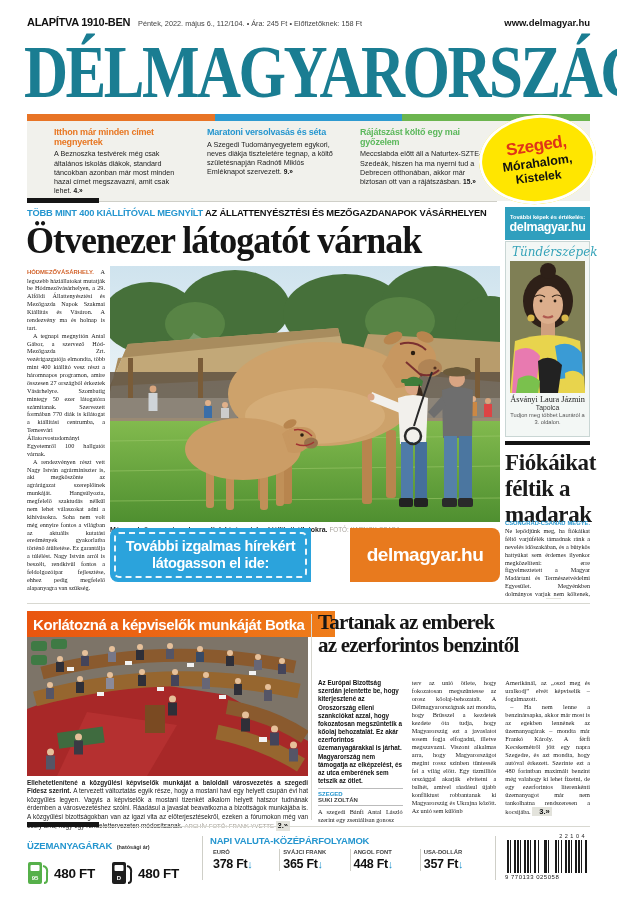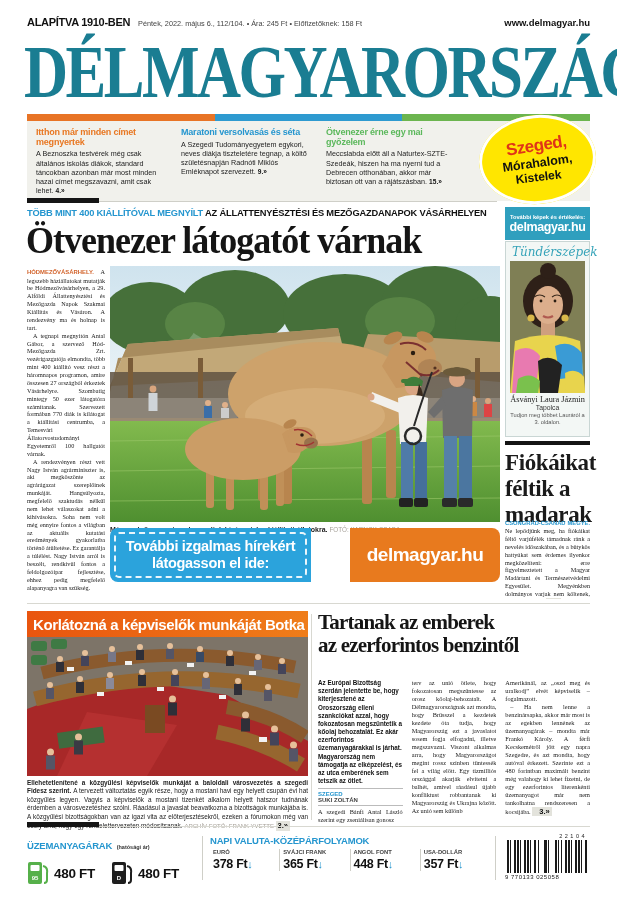--- a/index.html
+++ b/index.html
@@ -16,21 +16,21 @@
   .masthead{position:absolute;left:24px;top:36px;width:566px;text-align:center;
     font-family:"Liberation Serif",serif;font-weight:bold;font-size:61px;letter-spacing:-2.5px;
     color:#1a7d92;line-height:1;transform:scale(1,1.2);transform-origin:center top;white-space:nowrap;}
 
   .stripe{position:absolute;left:27px;top:114px;width:563px;height:7px;display:flex;}
   .stripe span{flex:1;}
   .st1{background:#e87426;}.st2{background:#2e9ad0;}.st3{background:#6cb54f;}
 
   
   .teasers{position:absolute;left:27px;top:121px;width:563px;height:80px;background:#f1f1ec;
-    display:flex;gap:12px;padding:7px 9px;box-sizing:border-box;}
+    display:flex;gap:20px;padding:7px 27px;box-sizing:border-box;}
   .teaser{width:133px;}
   .teaser-title{font-size:9px;font-weight:bold;line-height:1.08;margin-bottom:2px;letter-spacing:-0.2px;}
   .tc1{color:#e87722;}.tc2{color:#2596cf;}.tc3{color:#5cb85c;}
   .teaser-body{font-size:7.2px;line-height:1.26;color:#222;text-align:left;}
   .pref{font-weight:bold;font-size:6.6px;color:#111;}
 
   
   .badge{position:absolute;left:479px;top:115px;width:117px;height:89px;background:#ffe600;
     border-radius:50%;transform:rotate(-5deg);display:flex;flex-direction:column;
     justify-content:center;align-items:center;z-index:6;box-shadow:0 0 0 3px #fff inset;}
@@ -88,21 +88,21 @@
   .side-rule{position:absolute;left:505px;top:441px;width:85px;height:4px;background:#141414;}
   .side-head{position:absolute;left:505px;top:450px;width:85px;font-family:"Liberation Serif",serif;
     font-size:23px;font-weight:600;line-height:1.13;letter-spacing:-0.4px;color:#1a1a1a;}
   .side-body{position:absolute;left:505px;top:519px;width:85px;height:80px;overflow:hidden;
     font-family:"Liberation Serif",serif;font-size:6.2px;line-height:1.26;text-align:justify;color:#1a1a1a;}
   .sloc{font-family:"Liberation Sans",sans-serif;font-weight:bold;color:#2596cf;font-size:5.8px;}
 
   .mid-rule{position:absolute;left:27px;top:603px;width:563px;border-top:1px solid #d8d8d1;}
 
   
-  .botka-banner{position:absolute;left:27px;top:611px;width:281px;height:26px;
+  .botka-banner{position:absolute;left:27px;top:611px;width:308px;height:26px;
     background:linear-gradient(90deg,#e9550f,#ef7d1a);color:#fff;font-weight:bold;font-size:15px;
     display:flex;align-items:center;padding-left:6px;box-sizing:border-box;letter-spacing:-0.4px;}
   .botkaphoto{position:absolute;left:27px;top:637px;width:281px;height:139px;background:#864;}
   .botka-cap{position:absolute;left:27px;top:779px;width:281px;font-size:6.4px;line-height:1.32;
     text-align:justify;color:#222;}
   .botka-cap .cred{font-size:6px;}
 
   .vrule-bottom{position:absolute;left:311px;top:614px;height:206px;border-left:1px solid #d8d8d1;}
 
   
@@ -166,21 +166,21 @@
   <div class="teasers">
     <div class="teaser">
       <div class="teaser-title tc1">Itthon már minden címet megnyertek</div>
       <div class="teaser-body"><span>A Beznoszka testvérek még csak általános iskolás diákok, standard táncokban azonban már most minden hazai címet megszavazni, amit csak lehet.</span> <span class="pref">4.»</span></div>
     </div>
     <div class="teaser">
       <div class="teaser-title tc2">Maratoni versolvasás és séta</div>
       <div class="teaser-body"><span>A Szegedi Tudományegyetem egykori, neves diákja tiszteletére tegnap, a költő születésnapján Radnóti Miklós Emléknapot szervezett.</span> <span class="pref">9.»</span></div>
     </div>
     <div class="teaser">
-      <div class="teaser-title tc3">Ötvenezer érne egy mai győzelem</div>
+      <div class="teaser-title tc3">Rájátszást költő egy mai győzelem</div>
       <div class="teaser-body"><span>Meccslabda előtt áll a Naturtex-SZTE-Szedeák, hiszen ha ma nyerni tud a Debrecen otthonában, akkor már biztosan ott van a rájátszásban.</span> <span class="pref">15.»</span></div>
     </div>
   </div>
 
   <div class="badge">
     <div class="b1">Szeged,</div>
     <div class="b2">Mórahalom,</div>
     <div class="b3">Kistelek</div>
   </div>
 

